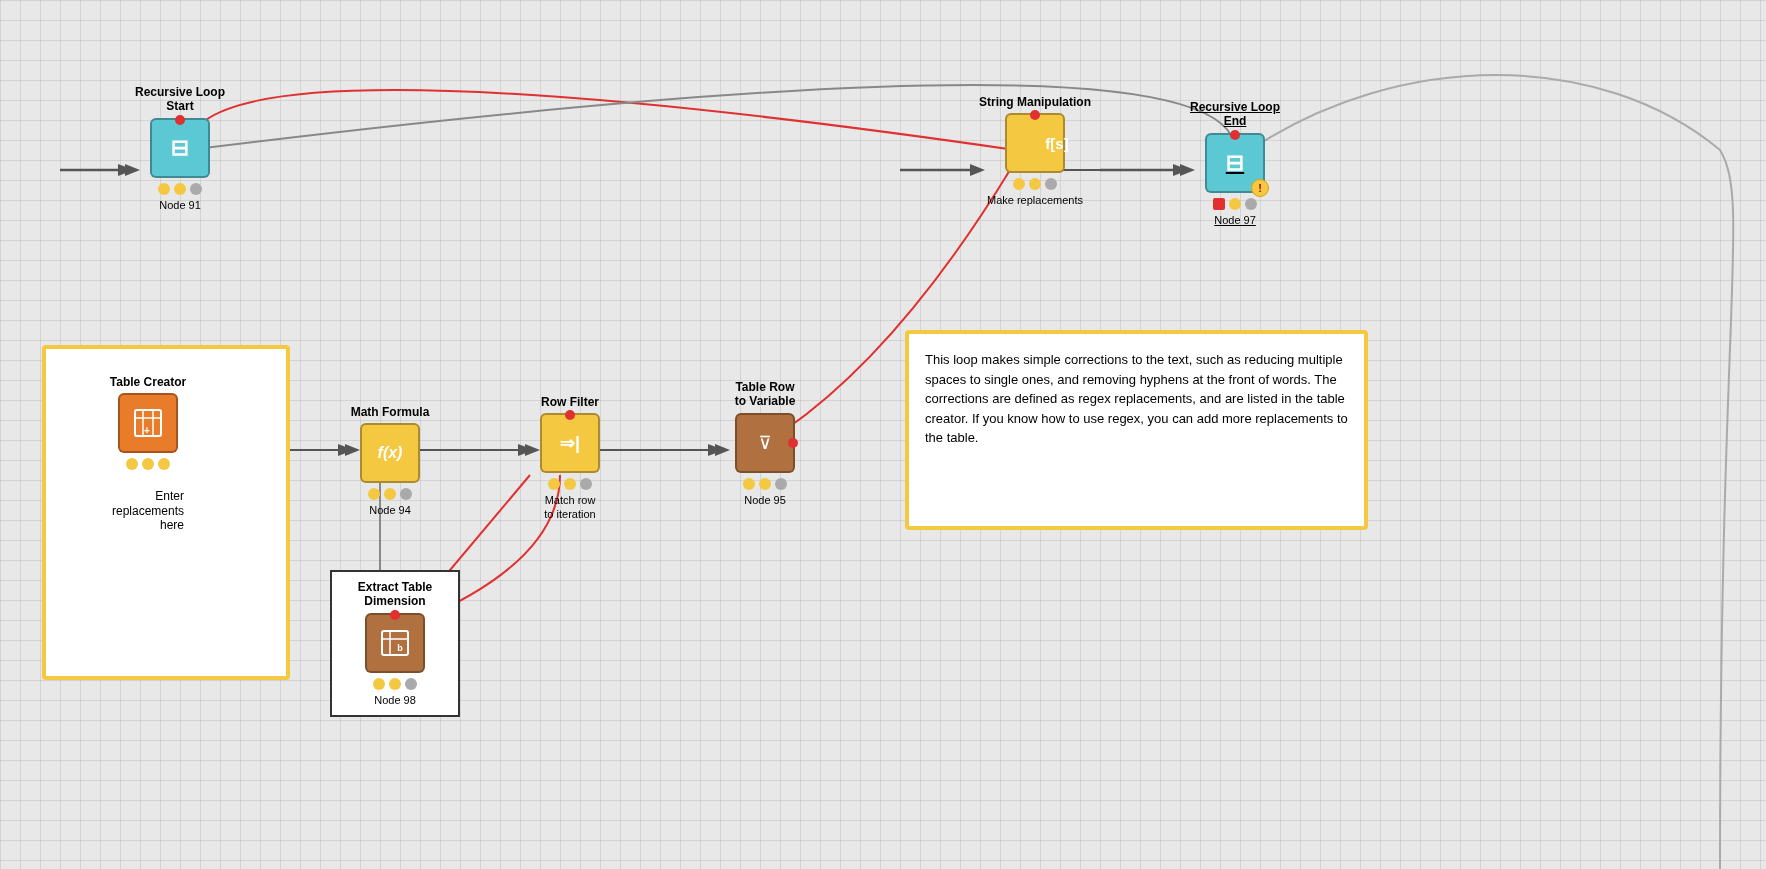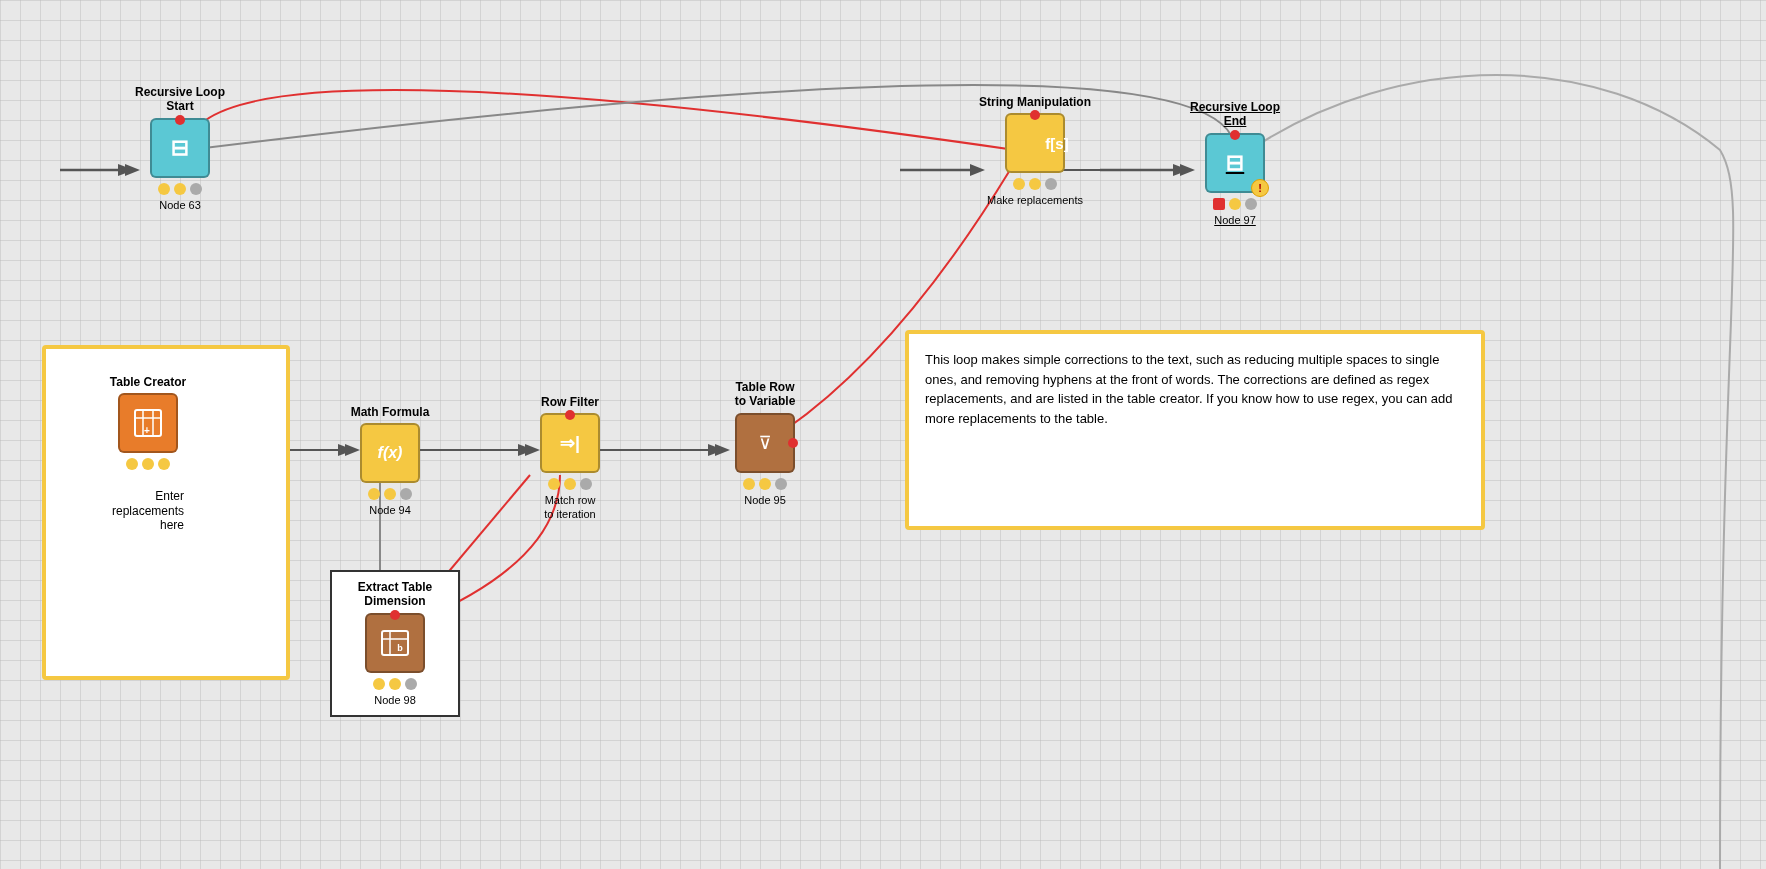--- a/index.html
+++ b/index.html
@@ -212,21 +212,21 @@
 Loop Start</div>
     <div class="node-box cyan" style="position:relative;">
       <div class="port-red" style="top:-5px; left:50%; transform:translateX(-50%);"></div>
       <span class="node-icon">⊟</span>
     </div>
     <div class="node-status">
       <div class="dot dot-yellow"></div>
       <div class="dot dot-yellow"></div>
       <div class="dot dot-gray"></div>
     </div>
-    <div class="node-sublabel">Node 63</div>
+    <div class="node-sublabel">Node 91</div>
   </div>
 
   <div class="node" style="left:88px; top:375px; width:120px;">
     <div class="node-label">Table Creator</div>
     <div class="node-box orange" style="position:relative;">
       <div class="node-inner-icon">
         <svg width="30" height="30" viewBox="0 0 30 30">
           <rect x="2" y="2" width="26" height="26" rx="2" fill="none" stroke="white" stroke-width="2"></rect>
           <line x1="2" y1="10" x2="28" y2="10" stroke="white" stroke-width="1.5"></line>
           <line x1="10" y1="2" x2="10" y2="28" stroke="white" stroke-width="1.5"></line>
@@ -327,17 +327,17 @@
       </div>
     </div>
     <div class="node-status">
       <div class="dot dot-yellow"></div>
       <div class="dot dot-yellow"></div>
       <div class="dot dot-gray"></div>
     </div>
     <div class="node-sublabel">Node 98</div>
   </div>
 
-  <div class="info-box" style="left:905px; top:330px; width:580px; min-height:200px;">
+  <div class="info-box" style="left:905px; top:330px; width:463px; min-height:200px;">
     <p>This loop makes simple corrections to the text, such as reducing multiple spaces to single ones, and removing hyphens at the front of words. The corrections are defined as regex replacements, and are listed in the table creator. If you know how to use regex, you can add more replacements to the table.</p>
   </div>
 
 </div>
 
 </body></html>

